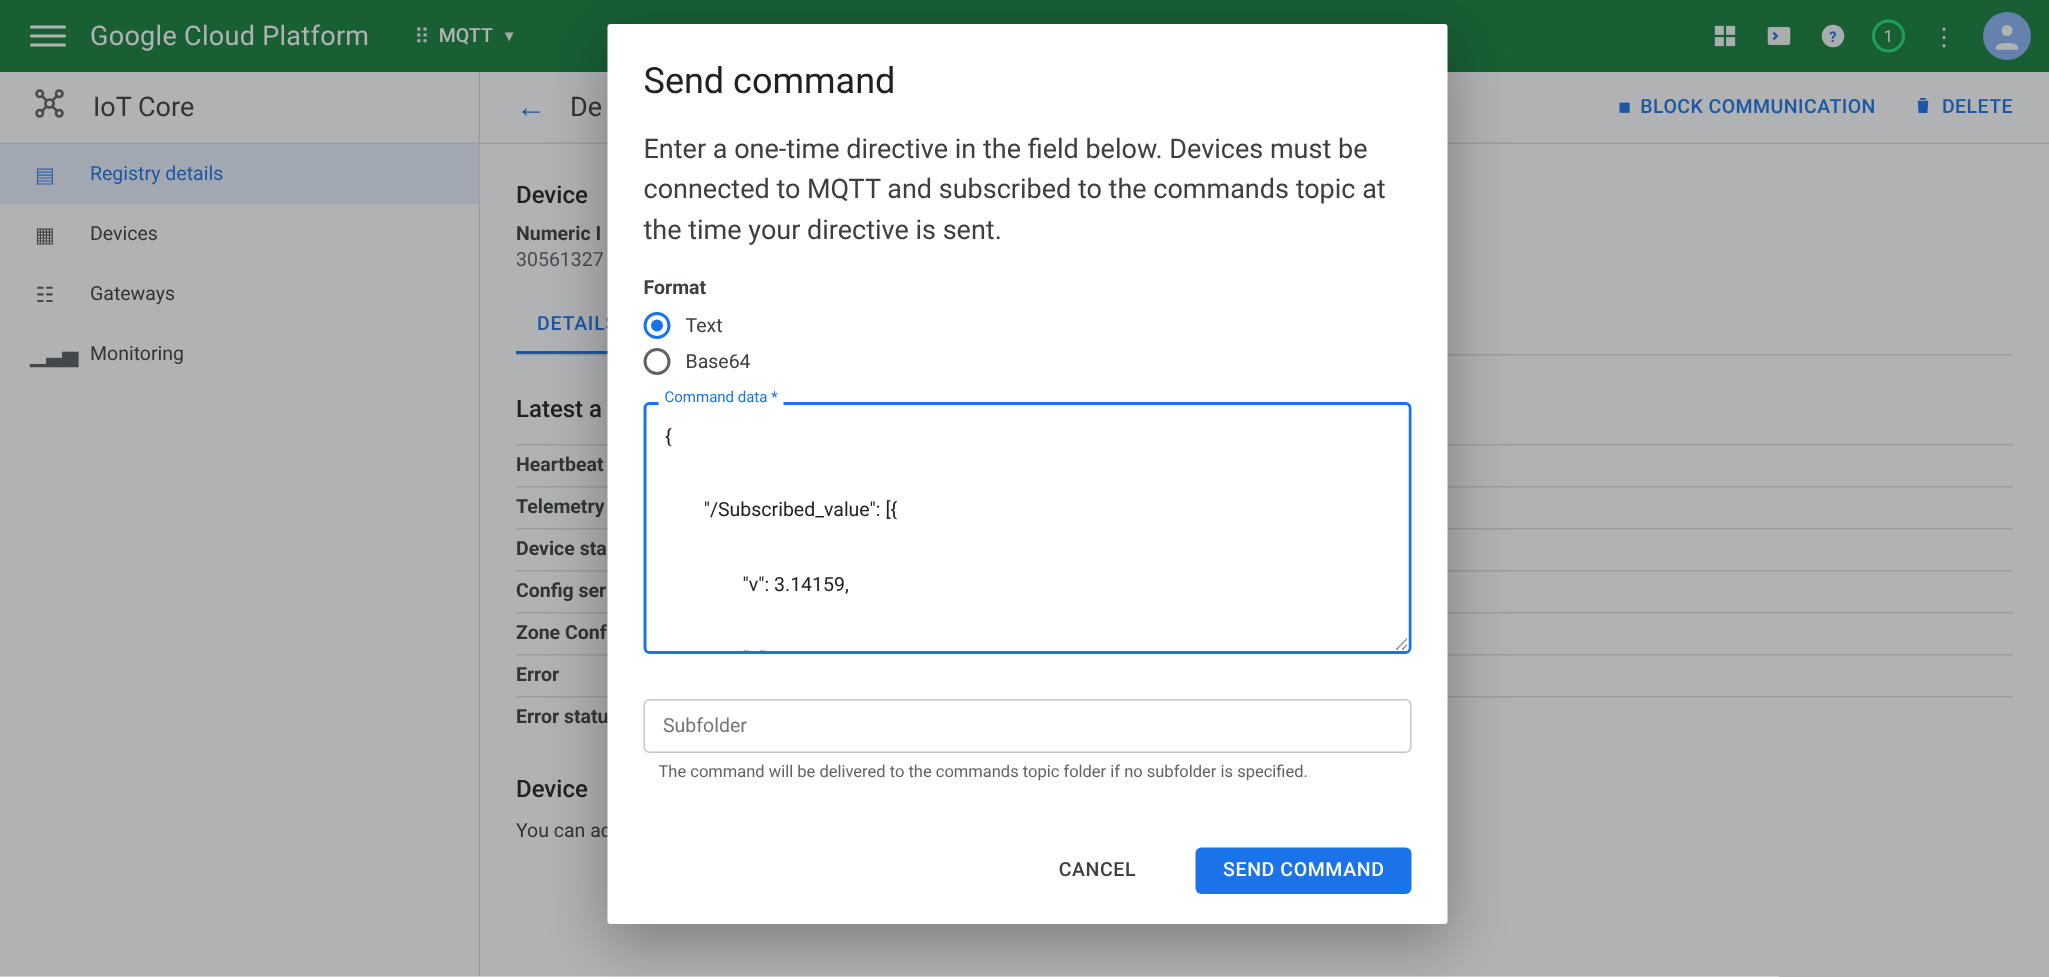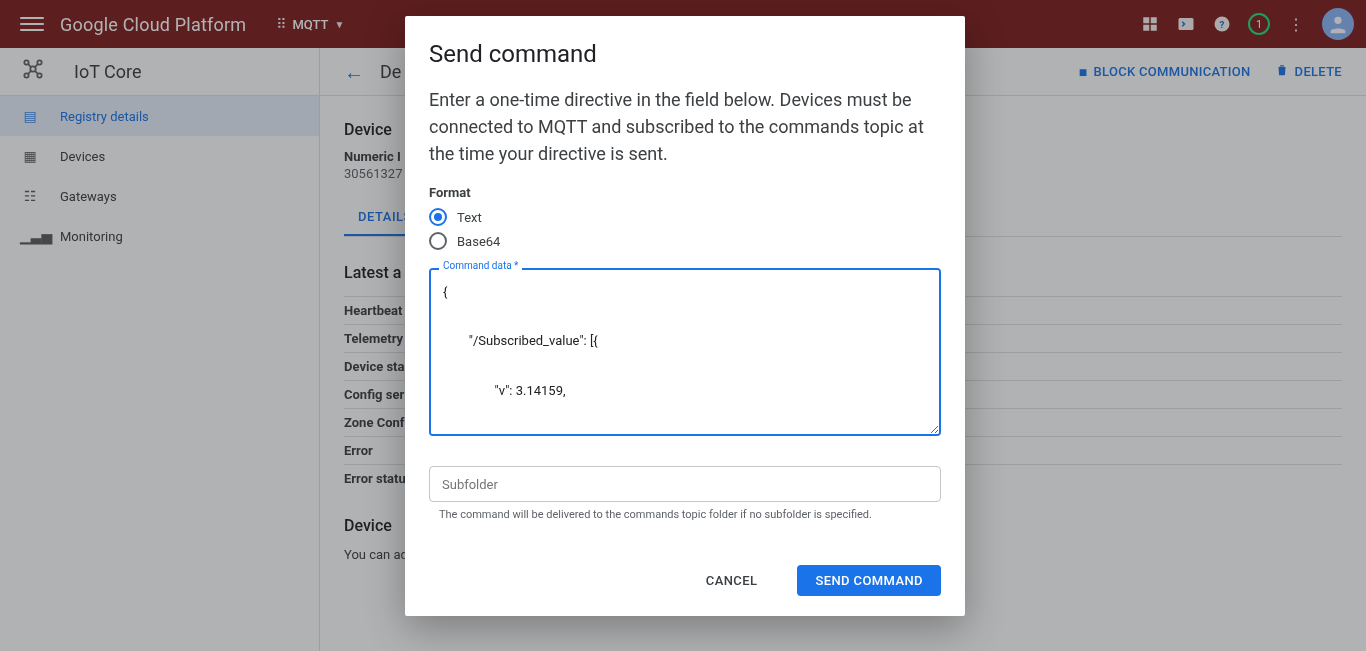--- a/index.html
+++ b/index.html
@@ -1,40 +1,40 @@
 <!DOCTYPE html>
 <html><head>
 <meta charset="utf-8">
 <style>
 * { box-sizing: border-box; margin:0; padding:0; font-family: Roboto, Arial, sans-serif; }
 body { width:1366px; height:651px; overflow:hidden; background:#fff; position:relative; }
 
 
-.topbar { height:48px; background:#7f1d1d; display:flex; align-items:center; color:#fff; padding:12px 12px; gap:8px;}
+.topbar { height:48px; background:#15803d; display:flex; align-items:center; color:#fff; padding:12px 12px; gap:8px;}
 .hamburger { width:24px; height:24px; display:flex; flex-direction:column; justify-content:center; gap:4px; cursor:pointer; margin-right:8px; margin-left:8px;}
 .hamburger span{display:block;height:2px;background:#fff;border-radius:1px;}
 .brand { font-size:18px; font-weight:400; letter-spacing:.2px; white-space:nowrap; margin-right:16px;}
 .project { display:flex; align-items:center; gap:6px; cursor:pointer; padding:4px 6px;}
 .project .proj-icon { font-size:14px; opacity:.9;}
 .project .proj-name { font-size:13px; font-weight:500;}
 .project .caret { font-size:10px; opacity:.9;}
 .searchbox { flex:0 0 688px; margin-left:40px; height:34px; background:#478ae6; border-radius:4px; display:flex; align-items:center; padding:0 12px; color:#cfe1fb;}
 .searchbox input { flex:1; background:transparent; border:none; color:#fff; font-size:14px; outline:none;}
 .searchbox input::placeholder{color:#cfe1fb;}
 .searchbox .search-icon{margin-right:12px;opacity:.9;}
 .searchbox .chev{margin-left:8px;opacity:.9;}
 .topright { margin-left:auto; display:flex; align-items:center; gap:16px;}
 .topright .ticon{width:20px;height:20px;display:flex;align-items:center;justify-content:center;color:#fff;opacity:.95;cursor:pointer;font-size:16px;}
 .badge-num{width:22px;height:22px;border:2px solid #1ee07f;border-radius:50%;display:flex;align-items:center;justify-content:center;font-size:11px;color:#fff;}
 .avatar{width:32px;height:32px;border-radius:50%;background:#8ab4f8;display:flex;align-items:center;justify-content:center;}
 .avatar svg{fill:#fff;}
 
 
 .left { position:absolute; top:48px; left:0; width:320px; bottom:0; background:#fff; border-right:1px solid #e0e0e0;}
-.left-header{height:48px;display:flex;align-items:center;padding:0 20px;gap:28px;border-bottom:1px solid #e0e0e0;}
+.left-header{height:48px;display:flex;align-items:center;padding:0 20px;gap:16px;border-bottom:1px solid #e0e0e0;}
 .left-header .iot-icon{font-size:22px;color:#616161;}
 .left-header .title{font-size:18px;color:#3c4043;}
 .navitem{height:40px;display:flex;align-items:center;padding:0 20px;gap:20px;color:#3c4043;font-size:13px;cursor:pointer;}
 .navitem.active{background:#e8f0fe;color:#1a73e8;}
 .navitem .nicon{width:20px;text-align:center;color:inherit;opacity:.85;font-size:14px;}
 
 
 .main{position:absolute;top:48px;left:320px;right:0;bottom:0;background:#fff;}
 .main-toolbar{height:48px;border-bottom:1px solid #e0e0e0;display:flex;align-items:center;padding:0 24px;gap:16px;}
 .back-arrow{color:#1a73e8;font-size:20px;cursor:pointer;}

